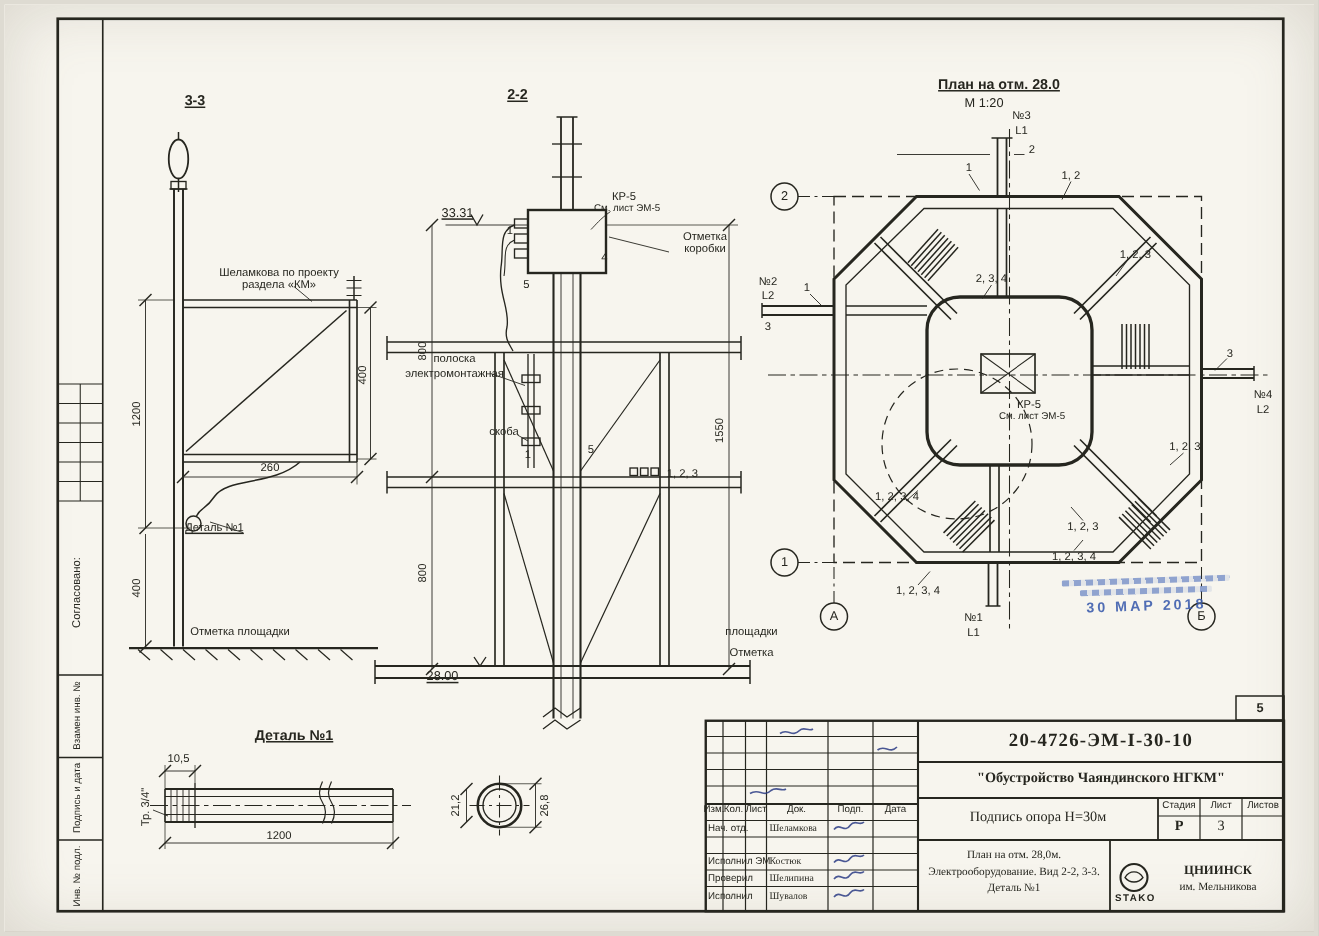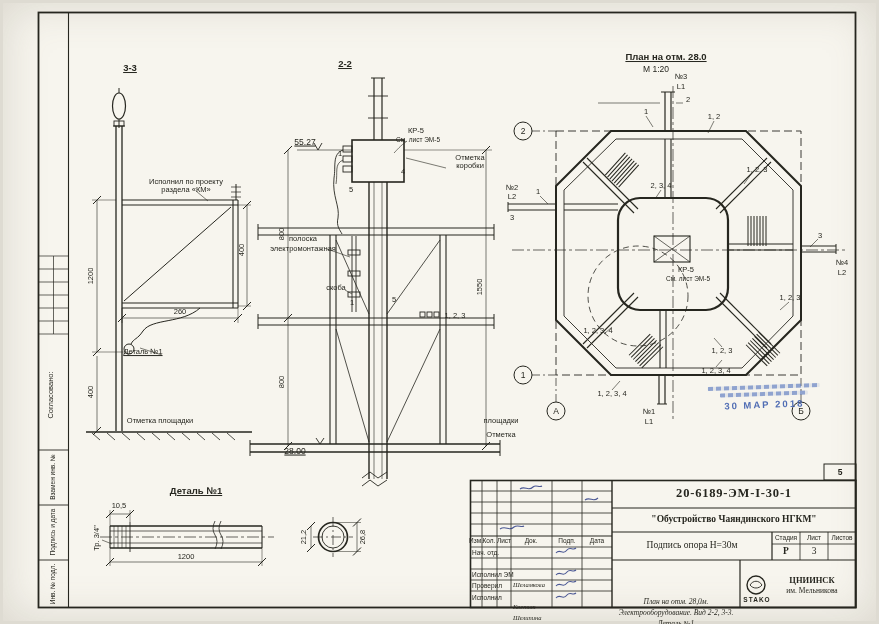--- a/index.html
+++ b/index.html
@@ -5,21 +5,21 @@
   html,body{margin:0;padding:0;background:#c9c6be;}
   #sheet{position:relative;width:879px;height:624px;background:#dedbd2;font-family:"Liberation Sans",sans-serif;color:#26261f;overflow:hidden;}
   #paper{position:absolute;left:3px;top:3px;right:3px;bottom:3px;background:#f7f5ee;box-shadow:inset 0 0 45px rgba(115,105,85,.22);}
   svg{position:absolute;left:0;top:0;}
   #labels{position:absolute;left:0;top:0;width:879px;height:624px;}
   .lbl{position:absolute;transform:translate(-50%,-50%);white-space:nowrap;font-size:8px;line-height:1.05;color:#26261f;}
   .lbl.v{transform:translate(-50%,-50%) rotate(-90deg);}
   .llbl{position:absolute;white-space:nowrap;font-size:6.5px;color:#26261f;}
   .u{text-decoration:underline;}
   .b{font-weight:bold;}
-  .i{font-style:italic;margin-top:32px;}
+  .i{}
   .serif{font-family:"Liberation Serif",serif;}
   .t6{font-size:6.5px;} .t7{font-size:7.5px;} .t8{font-size:8.5px;}
   .t9{font-size:9.5px;} .t12{font-size:12.5px;}
   .ls1{letter-spacing:1px;}
   .stamp{position:absolute;left:700px;top:382px;width:128px;transform:rotate(-2deg);color:#3f5fae;text-align:center;opacity:.9;}
   .fuzz{height:4px;margin:3px 8px;background:repeating-linear-gradient(90deg,#5e7cc0 0 5px,rgba(94,124,192,.2) 5px 8px);border-radius:1px;opacity:.75;}
   .stamp-date{display:block;font-size:9.5px;font-weight:bold;letter-spacing:2px;margin-top:2px;}
 </style>
 </head>
 <body>
@@ -343,31 +343,31 @@
 
   <div id="labels">
 
     <span class="lbl v t7" style="left:51px;top:395px">Согласовано:</span>
     <span class="lbl v t6" style="left:53px;top:477px">Взамен инв. №</span>
     <span class="lbl v t6" style="left:53px;top:532px">Подпись и дата</span>
     <span class="lbl v t6" style="left:53px;top:584px">Инв. № подл.</span>
     <span class="lbl b t8" style="left:840px;top:472px">5</span>
 
     <span class="lbl b u t9" style="left:130px;top:68px">3-3</span>
-    <span class="lbl t7" style="left:186px;top:182px">Исполнил по проекту</span>
+    <span class="lbl t7" style="left:186px;top:182px">Шеламкова по проекту</span>
     <span class="lbl t7" style="left:186px;top:190px">раздела «КМ»</span>
     <span class="lbl v t7" style="left:91px;top:276px">1200</span>
     <span class="lbl v t7" style="left:242px;top:250px">400</span>
     <span class="lbl t7" style="left:180px;top:312px">260</span>
     <span class="lbl v t7" style="left:91px;top:392px">400</span>
     <span class="lbl u t7" style="left:143px;top:352px">Деталь №1</span>
     <span class="lbl t7" style="left:160px;top:421px">Отметка площадки</span>
 
     <span class="lbl b u t9" style="left:345px;top:64px">2-2</span>
-    <span class="lbl u t8" style="left:305px;top:142px">55.27</span>
+    <span class="lbl u t8" style="left:305px;top:142px">33.31</span>
     <span class="lbl t7" style="left:416px;top:131px">КР-5</span>
     <span class="lbl t6" style="left:418px;top:140px">См. лист ЭМ-5</span>
     <span class="lbl t7" style="left:470px;top:158px">Отметка</span>
     <span class="lbl t7" style="left:470px;top:166px">коробки</span>
     <span class="lbl v t7" style="left:282px;top:234px">800</span>
     <span class="lbl t7" style="left:303px;top:239px">полоска</span>
     <span class="lbl t7" style="left:303px;top:249px">электромонтажная</span>
     <span class="lbl t7" style="left:336px;top:288px">скоба</span>
     <span class="lbl v t7" style="left:480px;top:287px">1550</span>
     <span class="lbl v t7" style="left:282px;top:382px">800</span>
@@ -425,21 +425,21 @@
     <span class="lbl t6" style="left:567px;top:541px">Подп.</span>
     <span class="lbl t6" style="left:597px;top:541px">Дата</span>
     <span class="llbl" style="left:472px;top:549px">Нач. отд.</span>
     <span class="llbl i serif" style="left:513px;top:549px">Шеламкова</span>
     <span class="llbl" style="left:472px;top:571px">Исполнил ЭМ</span>
     <span class="llbl i serif" style="left:513px;top:571px">Костюк</span>
     <span class="llbl" style="left:472px;top:582px">Проверил</span>
     <span class="llbl i serif" style="left:513px;top:582px">Шелипина</span>
     <span class="llbl" style="left:472px;top:594px">Исполнил</span>
     <span class="llbl i serif" style="left:513px;top:594px">Шувалов</span>
-    <span class="lbl b serif t12" style="left:734px;top:494px;letter-spacing:.8px">20-6189-ЭМ-I-30-1</span>
+    <span class="lbl b serif t12" style="left:734px;top:494px;letter-spacing:.8px">20-4726-ЭМ-I-30-10</span>
     <span class="lbl b serif t9" style="left:734px;top:520px">"Обустройство Чаяндинского НГКМ"</span>
     <span class="lbl serif t9" style="left:692px;top:546px">Подпись опора Н=30м</span>
     <span class="lbl t6" style="left:786px;top:538px">Стадия</span>
     <span class="lbl t6" style="left:814px;top:538px">Лист</span>
     <span class="lbl t6" style="left:842px;top:538px">Листов</span>
     <span class="lbl b serif t9" style="left:786px;top:552px">Р</span>
     <span class="lbl serif t9" style="left:814px;top:552px">3</span>
     <span class="lbl i serif t7" style="left:676px;top:570px">План на отм. 28,0м.</span>
     <span class="lbl i serif t7" style="left:676px;top:581px">Электрооборудование. Вид 2-2, 3-3.</span>
     <span class="lbl i serif t7" style="left:676px;top:592px">Деталь №1</span>

